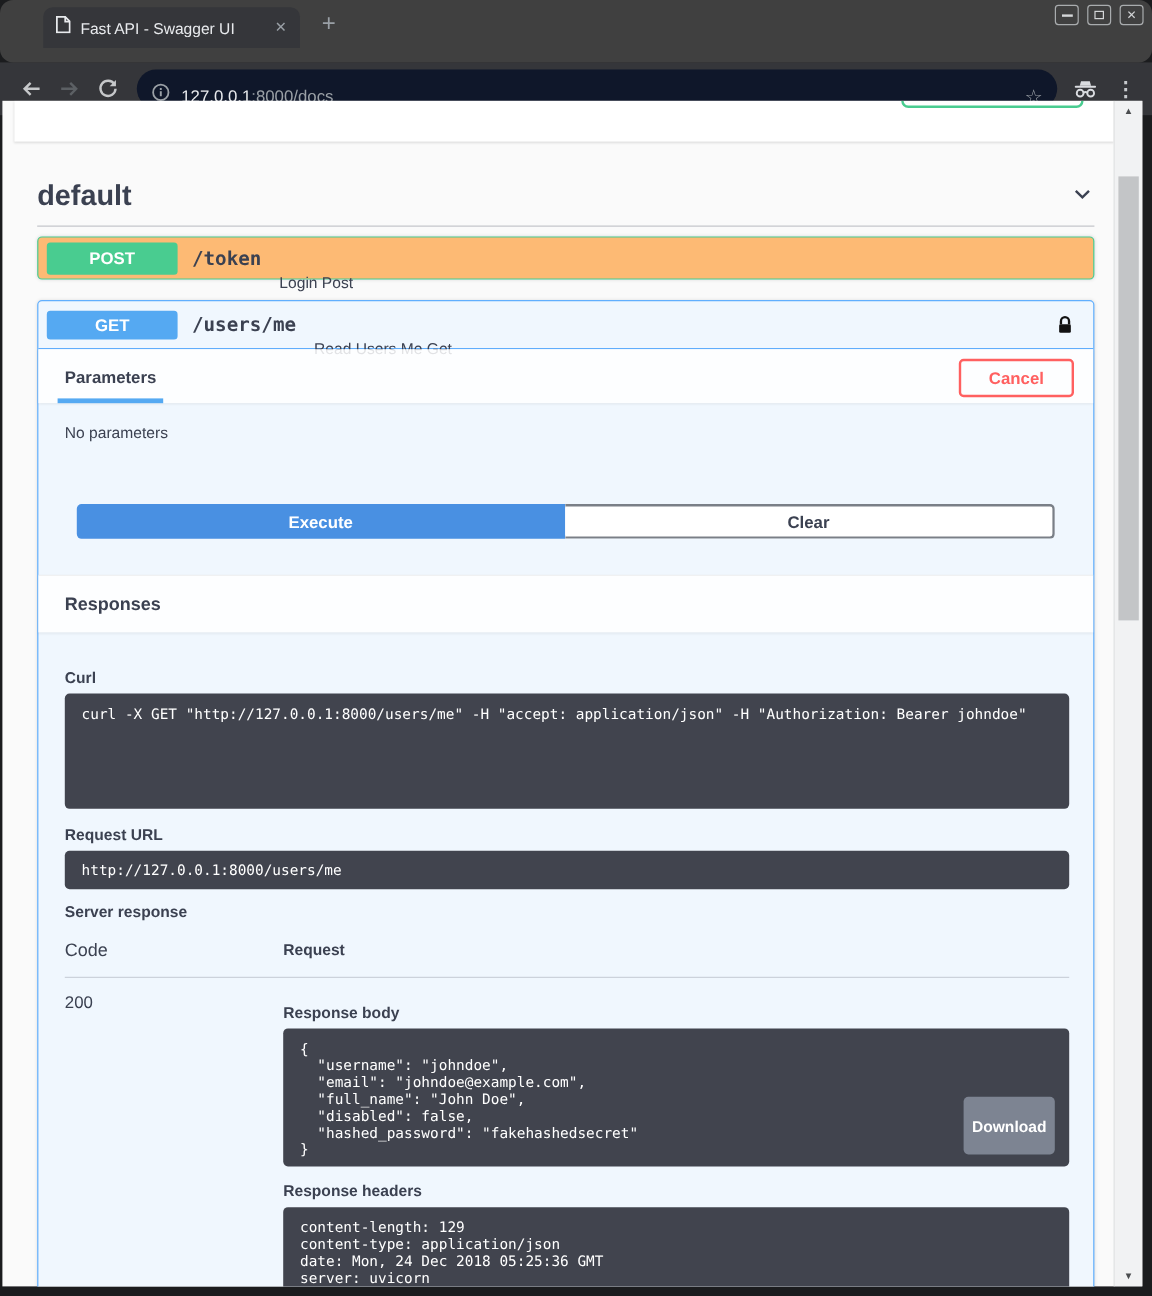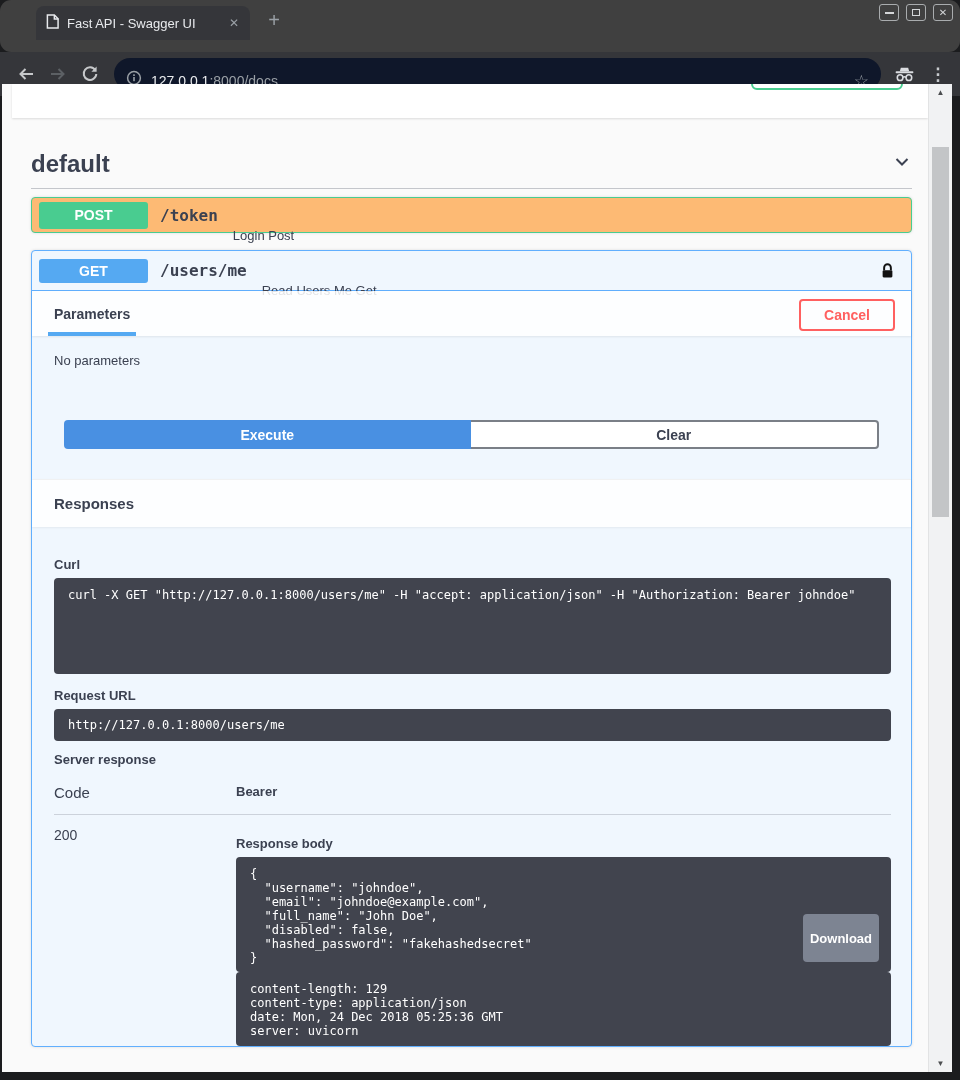--- a/index.html
+++ b/index.html
@@ -252,36 +252,37 @@
           <pre class="codeblock curl-block">curl -X GET "http://127.0.0.1:8000/users/me" -H "accept: application/json" -H "Authorization: Bearer johndoe"</pre>
 
           <div class="blk-label mt20">Request URL</div>
           <pre class="codeblock requrl-block">http://127.0.0.1:8000/users/me</pre>
 
           <div class="blk-label server-resp-label">Server response</div>
 
           <div class="resp-table">
             <div class="resp-thead">
               <div class="col-code code-hdr">Code</div>
-              <div class="details-hdr">Bearer</div>
+              <div class="details-hdr">Request</div>
             </div>
             <div class="resp-row">
               <div class="col-code status-code">200</div>
               <div class="resp-details">
                 <div class="blk-label">Response body</div>
                 <div class="body-block-wrap">
                   <pre class="codeblock respbody-block">{
   "username": "johndoe",
   "email": "johndoe@example.com",
   "full_name": "John Doe",
   "disabled": false,
   "hashed_password": "fakehashedsecret"
 }</pre>
                   <button class="download-btn">Download</button>
                 </div>
+                <div class="blk-label headers-label">Response headers</div>
                 <pre class="codeblock headers-block">content-length: 129
 content-type: application/json
 date: Mon, 24 Dec 2018 05:25:36 GMT
 server: uvicorn</pre>
               </div>
             </div>
           </div>
 
         </div>
       </div>

